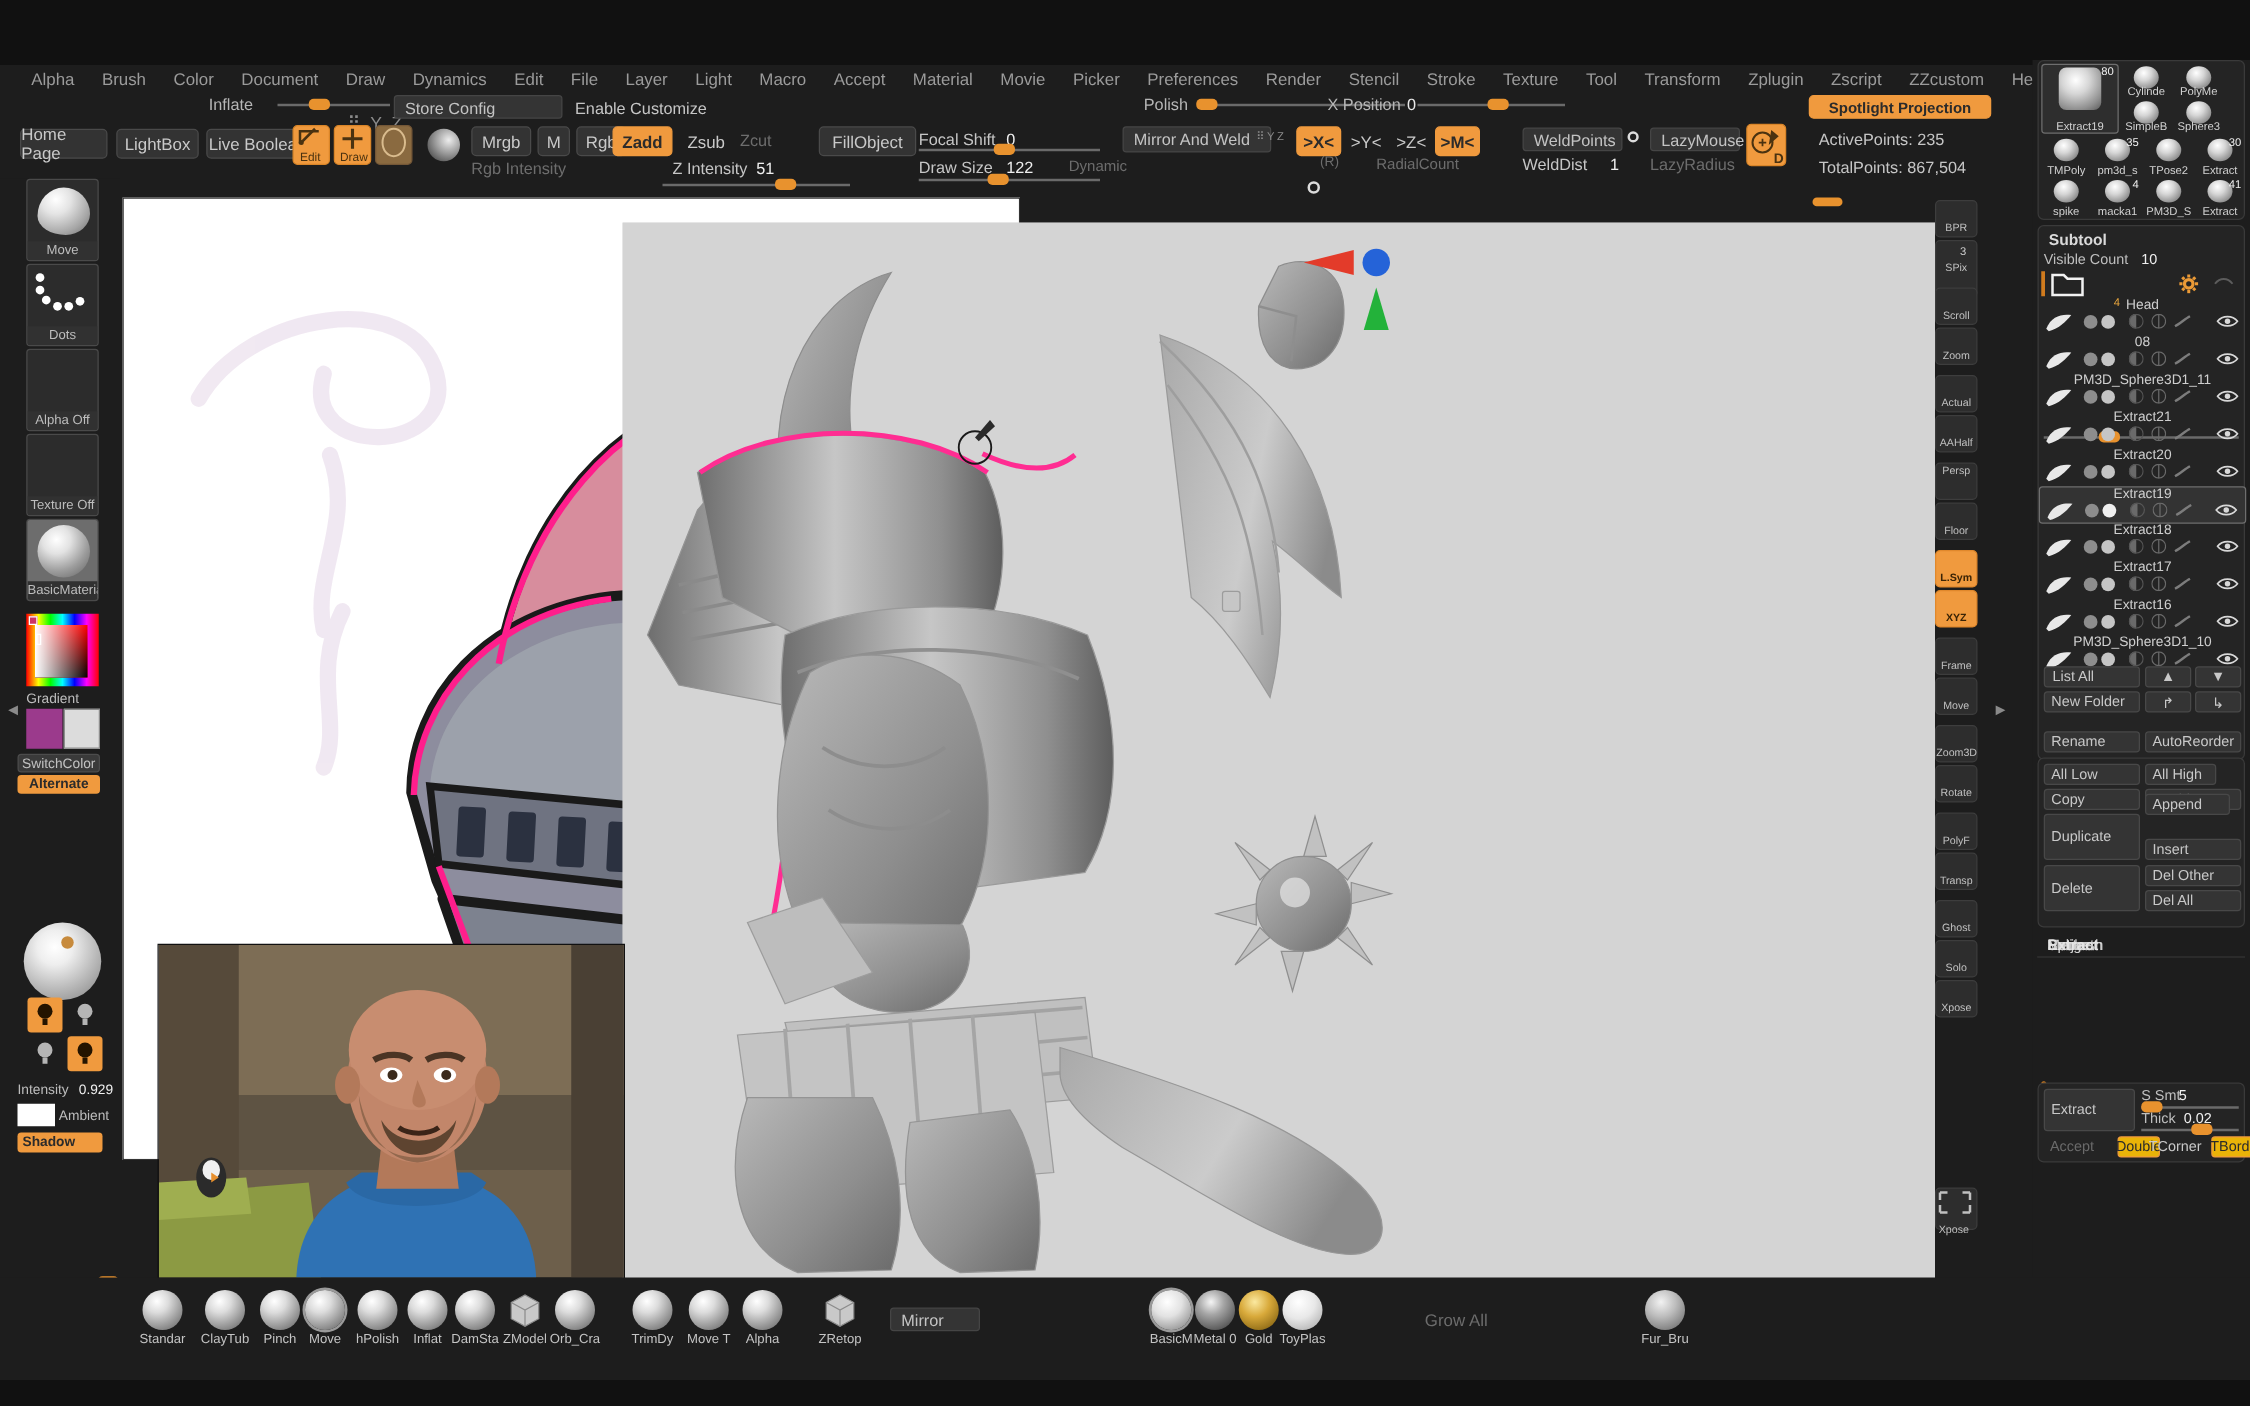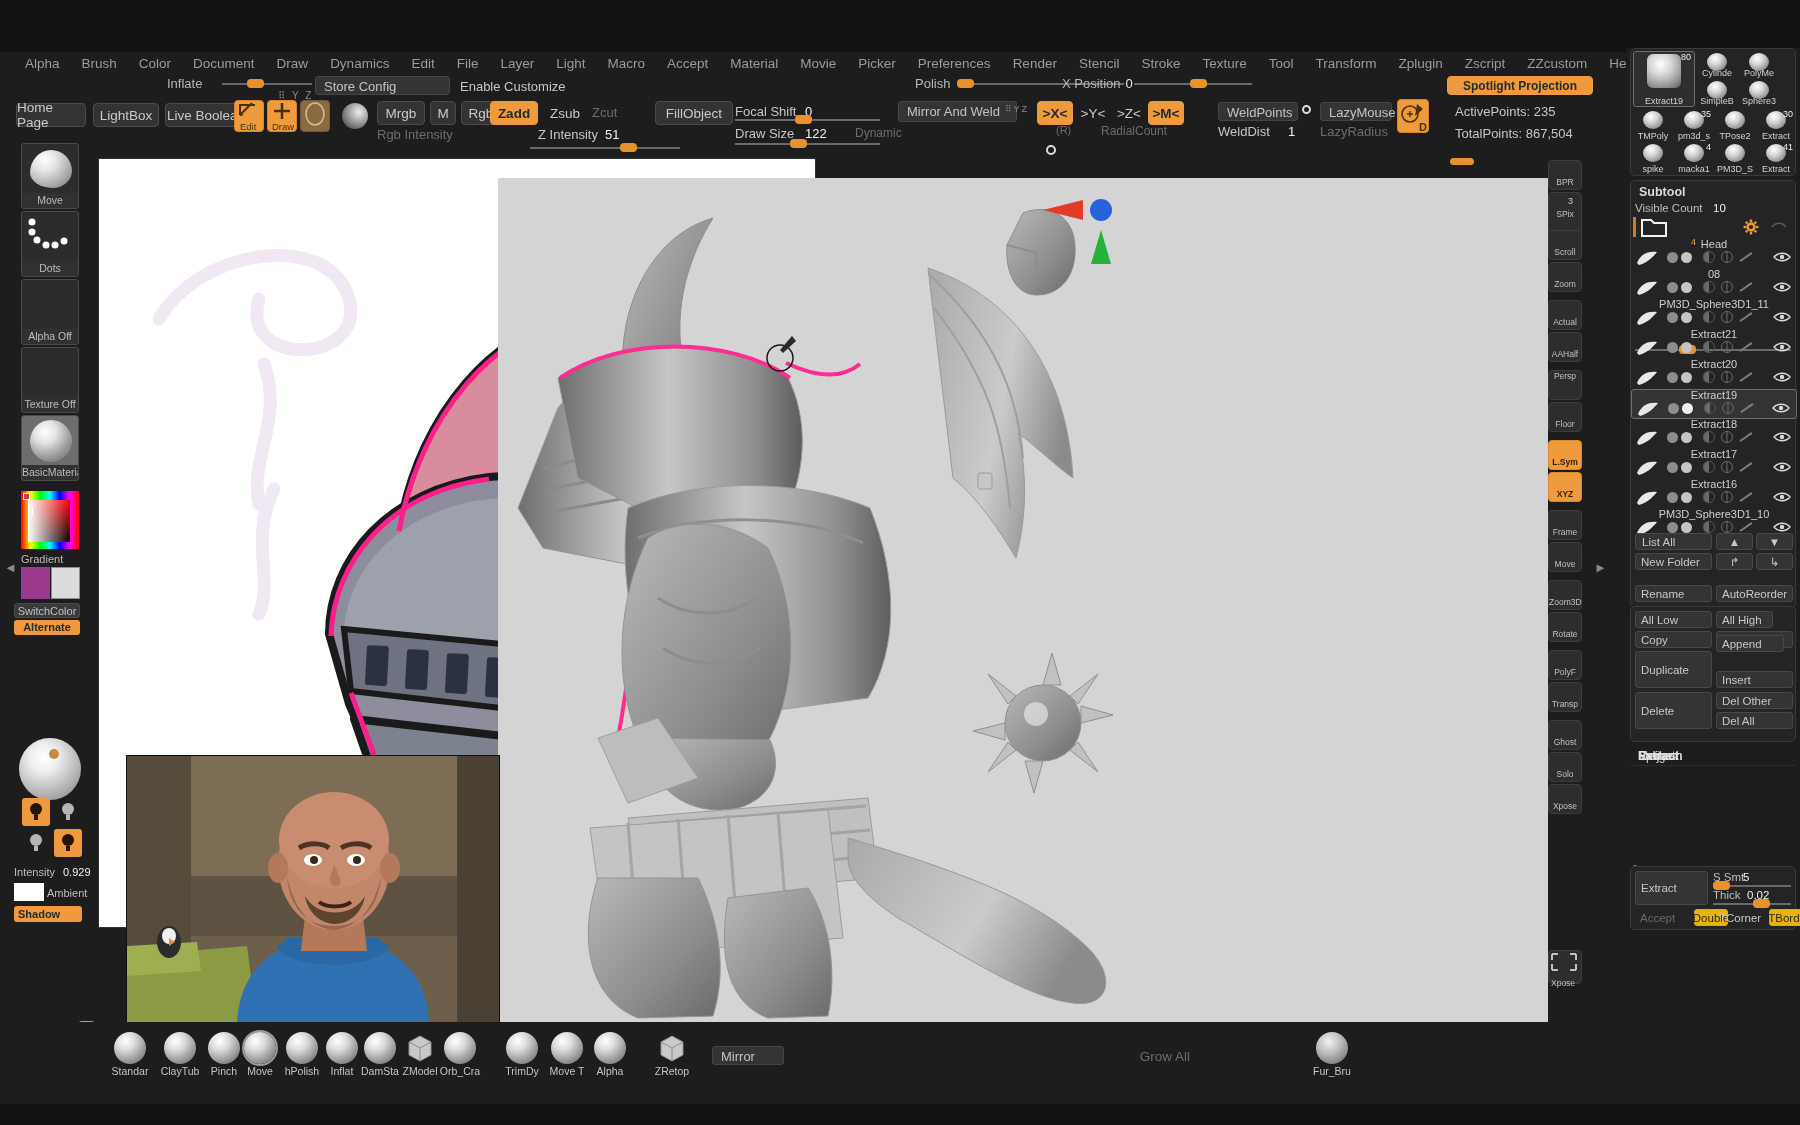--- a/index.html
+++ b/index.html
@@ -138,21 +138,21 @@
       <div class="mi">ZZcustom</div>
       <div class="mi">Help</div>
     </div>
 
   <div class="sliderrow">
     <div class="sld" style="left:167px;width:145px;">
       <span class="lbl">Inflate</span>
       <div class="track" style="left:55px;width:90px;"></div>
       <div class="knob" style="left:80px;"></div>
     </div>
-    <div class="tinybtn" style="position:absolute;left:278px;top:16px;font-size:10px;color:#8b8b8b;letter-spacing:2px;">⠿ Y Z</div>
+    <div class="tinybtn" style="position:absolute;left:278px;top:16px;font-size:14px;color:#8b8b8b;letter-spacing:2px;">⠿ Y Z</div>
     <div class="fieldbox" style="position:absolute;left:315px;top:2px;width:135px;">Store Config</div>
     <div class="tb-txt" style="left:460px;top:5px;">Enable Customize</div>
 
     <div class="sld" style="left:915px;width:210px;">
       <span class="lbl">Polish</span>
       <div class="track" style="left:44px;width:165px;"></div>
       <div class="knob" style="left:42px;"></div>
     </div>
     <div style="position:absolute;left:1046px;top:71px;width:10px;height:10px;border:2px solid #dcdcdc;border-radius:50%;"></div>
     <div class="sld" style="left:1062px;width:190px;">
@@ -1070,20 +1070,38 @@
     <div class="bbrush" style="left:650px;top:10px;">
       <svg width="34" height="34" style="position:absolute;left:5px;top:-1px;" viewBox="0 0 34 34">
         <path d="M6 11 L17 5 L28 11 L28 24 L17 30 L6 24 Z" fill="#c9c9c9" stroke="#8c8c8c"></path>
         <path d="M6 11 L17 17 L28 11 M17 17 L17 30" fill="none" stroke="#8c8c8c"></path>
       </svg>
       <div class="bl">ZRetop</div>
     </div>
 
     <div class="fieldbox" style="position:absolute;left:712px;top:24px;width:72px;height:19px;">Mirror</div>
 
+    <div id="materialrow" style="position:absolute;left:0;top:0;width:1800px;height:60px;">
+        <div class="bbrush sel" style="left: 915px; top: 10px;">
+          <div class="bi" style="background:radial-gradient(circle at 40% 30%,#fff 0%,#e2e2e2 40%,#9b9b9b 80%,#6a6a6a 100%)"></div>
+          <div class="bl">BasicM</div>
+        </div>
+        <div class="bbrush" style="left: 950px; top: 10px;">
+          <div class="bi" style="background:radial-gradient(circle at 40% 30%,#f5f5f5 0%,#a5a5a5 35%,#4d4d4d 85%,#2a2a2a 100%)"></div>
+          <div class="bl">Metal 0</div>
+        </div>
+        <div class="bbrush" style="left: 985px; top: 10px;">
+          <div class="bi" style="background:radial-gradient(circle at 40% 30%,#fbe9a0 0%,#d8a93a 40%,#8a6714 85%,#5a4209 100%)"></div>
+          <div class="bl">Gold</div>
+        </div>
+        <div class="bbrush" style="left: 1020px; top: 10px;">
+          <div class="bi" style="background:radial-gradient(circle at 40% 30%,#ffffff 0%,#e8e8e8 45%,#b4b4b4 85%,#8e8e8e 100%)"></div>
+          <div class="bl">ToyPlas</div>
+        </div>
+      </div>
 
     <div class="tb-btn dim" style="left:1110px;top:22px;width:110px;border:none;background:transparent;">Grow All</div>
 
     <div class="bbrush" style="left:1310px;top:10px;">
       <div class="bi" style="background:radial-gradient(circle at 40% 30%,#f2f2f2 0%,#bdbdbd 40%,#7e7e7e 80%,#4e4e4e 100%);"></div>
       <div class="bl">Fur_Bru</div>
     </div>
 
   </div>
 

